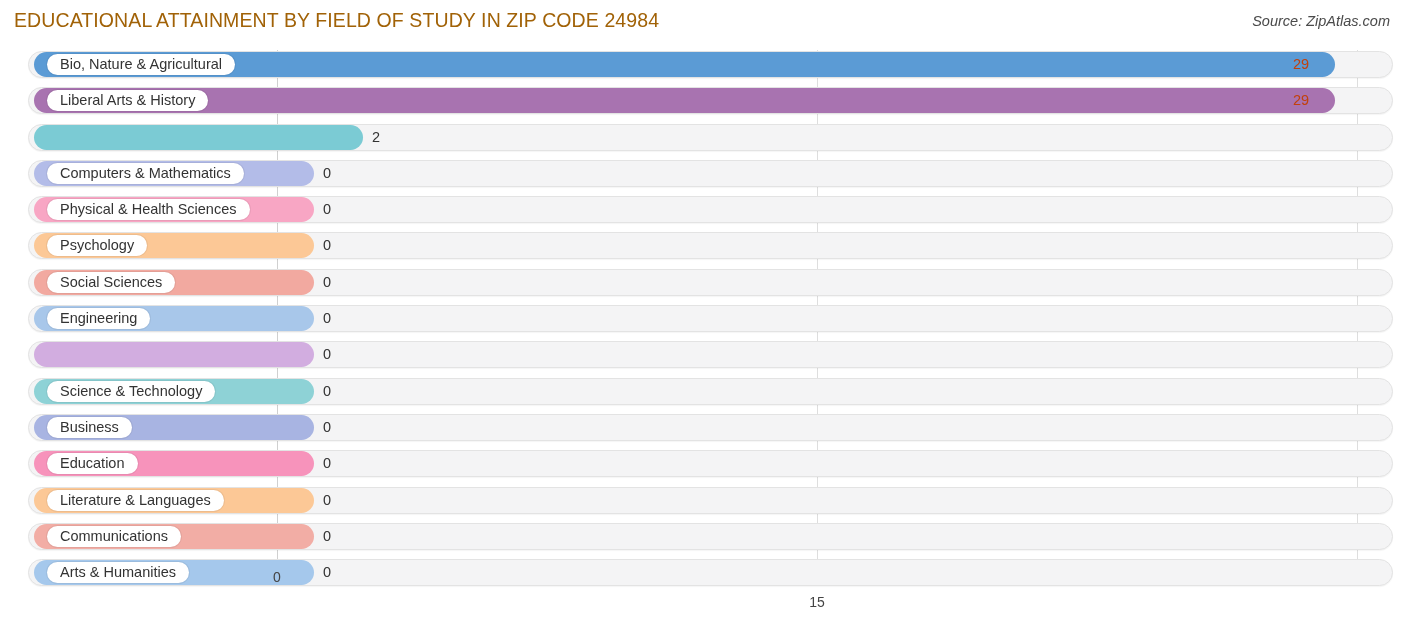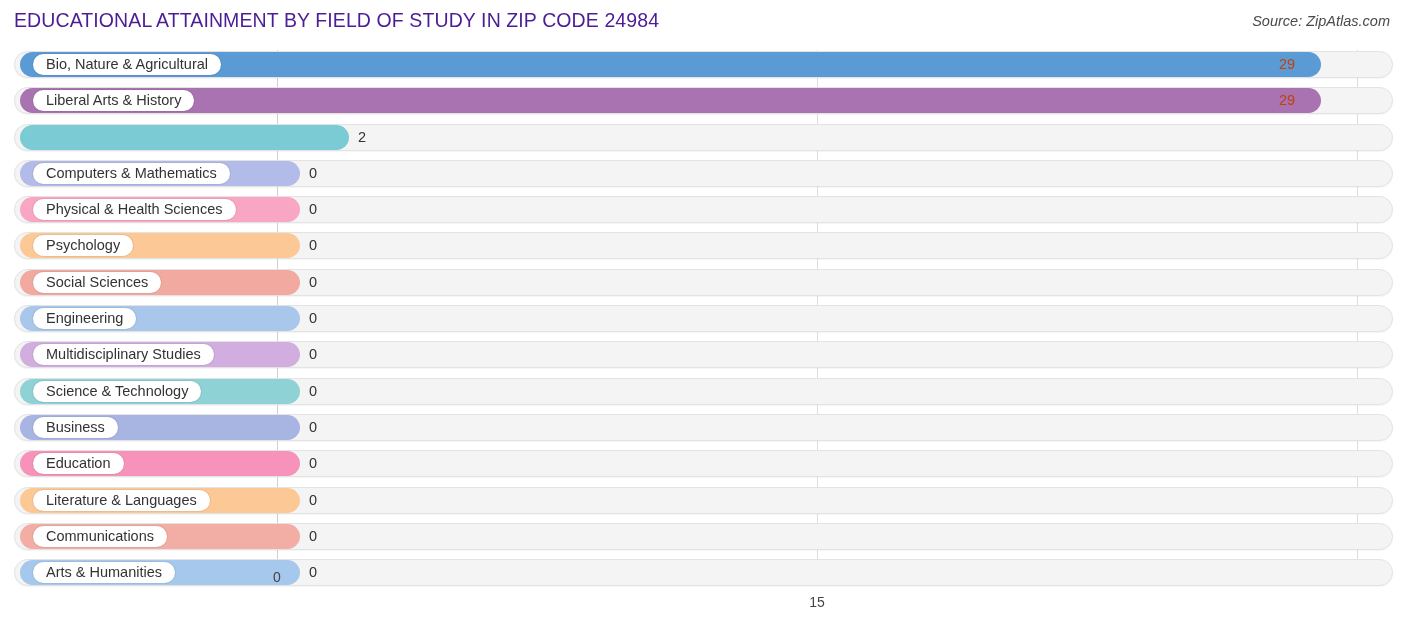--- a/index.html
+++ b/index.html
@@ -20,21 +20,21 @@
   .header {
     position: relative;
     height: 44px;
   }
   .chart-title {
     position: absolute;
     left: 14px;
     top: 9px;
     font-size: 19.5px;
     letter-spacing: 0.1px;
-    color: #4c1d95;
+    color: #a16207;
     white-space: nowrap;
   }
   .source-note {
     position: absolute;
     right: 16px;
     top: 13px;
     font-size: 14.5px;
     font-style: italic;
     color: #4a4a4a;
     white-space: nowrap;
@@ -62,20 +62,21 @@
   .rows {
     position: absolute;
     left: 0;
     top: 4px;
     width: 1406px;
   }
 
   .row {
     position: relative;
     height: 36.3px;
+    margin-left: 14px;
   }
 
   
   .track {
     position: absolute;
     left: 14px;
     right: 13px;
     top: 3px;
     height: 27px;
     background: #f4f4f5;
@@ -207,21 +208,20 @@
       </div>
       <div class="row">
         <div class="track"></div>
         <div class="bar" style="width: 280px; background: rgb(168, 199, 234);"></div>
         <div class="label-pill">Engineering</div>
         <div class="value-out" style="left: 309px;">0</div>
       </div>
       <div class="row">
         <div class="track"></div>
         <div class="bar" style="width: 280px; background: rgb(210, 173, 224);"></div>
-        <div class="label-pill">Multidisciplinary Studies</div>
         <div class="value-out" style="left: 309px;">0</div>
       </div>
       <div class="row">
         <div class="track"></div>
         <div class="bar" style="width: 280px; background: rgb(142, 210, 214);"></div>
         <div class="label-pill">Science &amp; Technology</div>
         <div class="value-out" style="left: 309px;">0</div>
       </div>
       <div class="row">
         <div class="track"></div>

